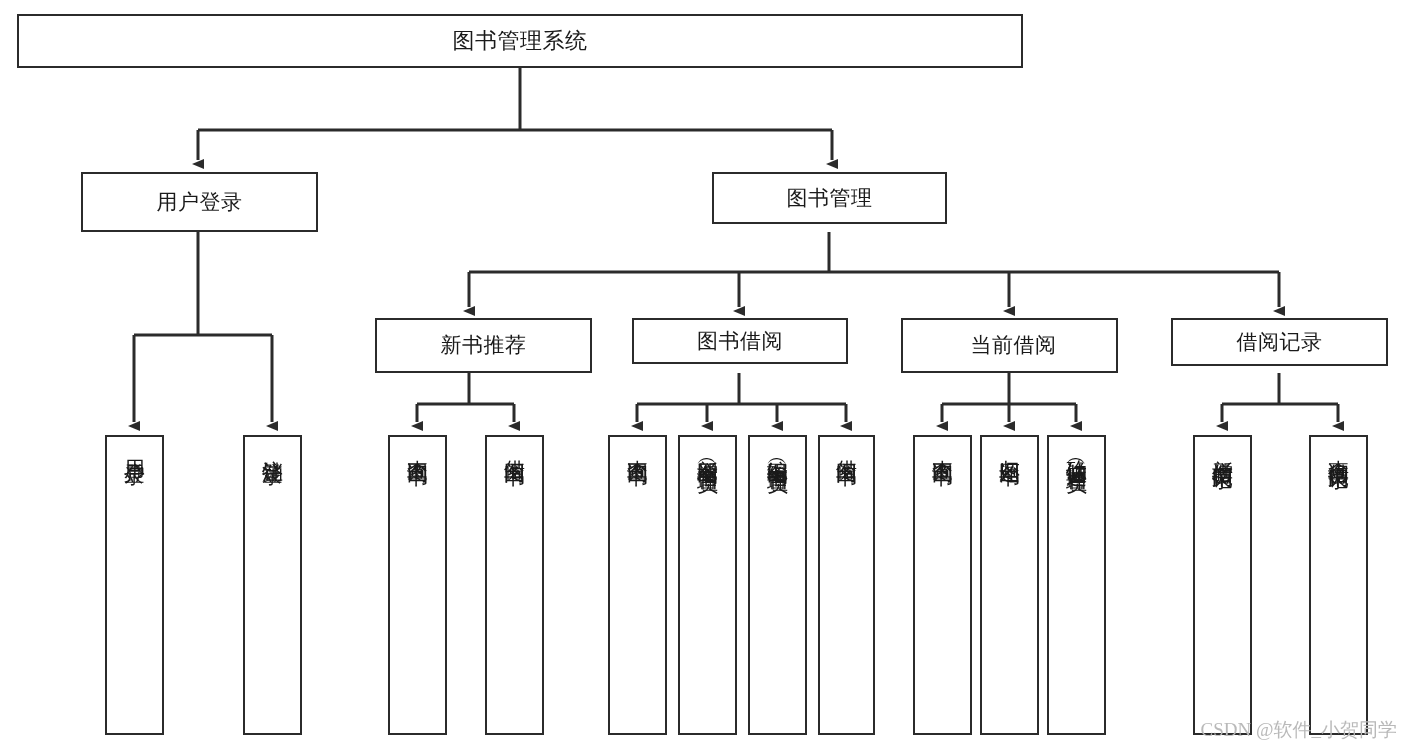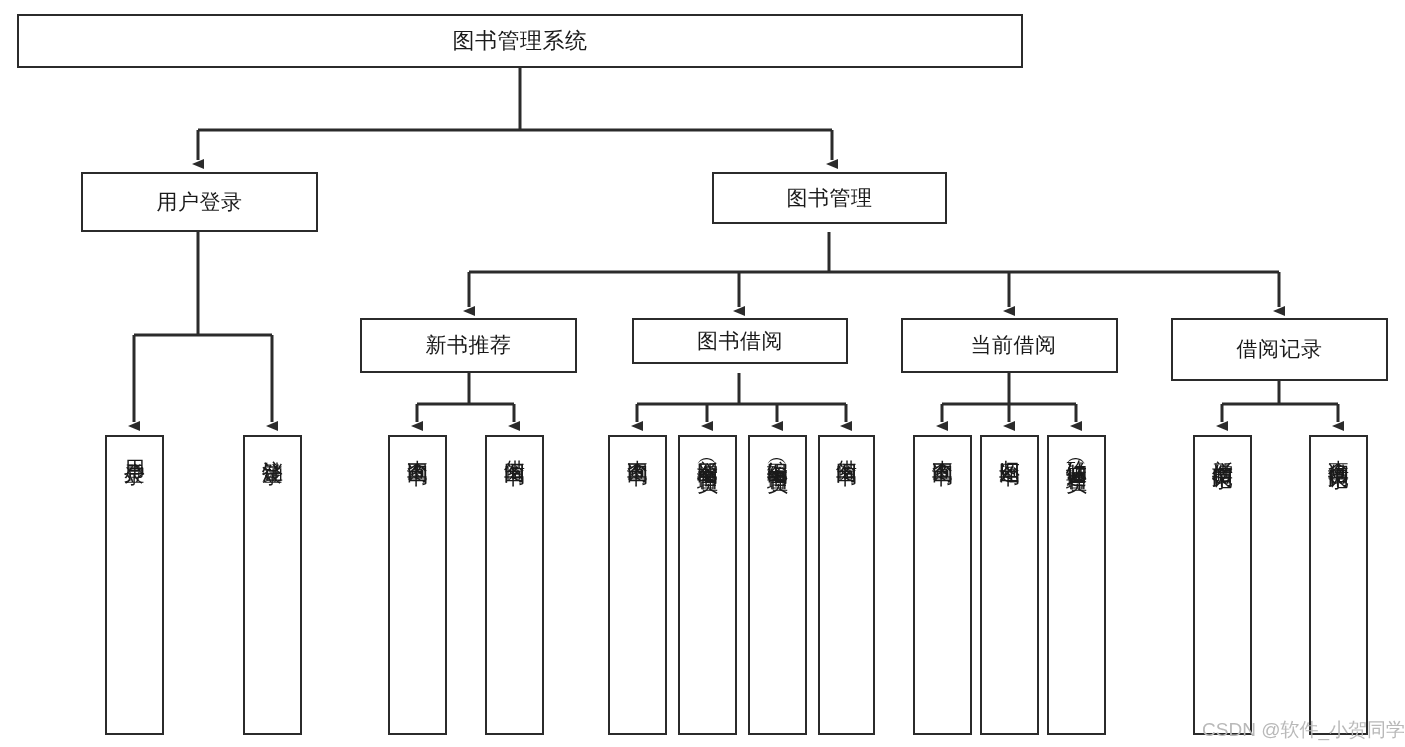--- a/index.html
+++ b/index.html
@@ -55,26 +55,26 @@
   .node.vert .node-label {
     writing-mode: vertical-rl;
     text-orientation: upright;
     font-size: 21px;
     line-height: 1.05;
     letter-spacing: 2px;
     white-space: nowrap;
   }
   #watermark {
     position: absolute;
-    right: 0;
+    right: 8px;
     bottom: 4px;
     font-size: 19px;
     color: #b9b9b9;
     white-space: nowrap;
-    font-family: Liberation Sans, sans-serif;
+    font-family: Liberation Serif, serif;
     pointer-events: none;
   }
 </style>
 </head>
 <body>
 
 <div id="canvas">
 
   <svg id="svg-layer" viewBox="0 0 1405 747" xmlns="http://www.w3.org/2000/svg">
     <defs>
@@ -130,30 +130,30 @@
     <span class="node-label">图书管理系统</span>
   </div>
 
   <div class="node horiz" style="left:81px; top:172px; width:237px; height:60px;">
     <span class="node-label">用户登录</span>
   </div>
   <div class="node horiz" style="left:712px; top:172px; width:235px; height:52px;">
     <span class="node-label">图书管理</span>
   </div>
 
-  <div class="node horiz" style="left:360px; top:318px; width:217px; height:55px;">
+  <div class="node horiz" style="left:375px; top:318px; width:217px; height:55px;">
     <span class="node-label">新书推荐</span>
   </div>
   <div class="node horiz" style="left:632px; top:318px; width:216px; height:46px;">
     <span class="node-label">图书借阅</span>
   </div>
   <div class="node horiz" style="left:901px; top:318px; width:217px; height:55px;padding-left:8px;">
     <span class="node-label">当前借阅</span>
   </div>
-  <div class="node horiz" style="left:1171px; top:318px; width:217px; height:63px;align-items:center;">
+  <div class="node horiz" style="left:1171px; top:318px; width:217px; height:48px;align-items:center;">
     <span class="node-label">借阅记录</span>
   </div>
 
   <div class="node vert" style="left:105px; top:435px; width:59px; height:300px;">
     <span class="node-label">用户登录</span>
   </div>
   <div class="node vert" style="left:243px; top:435px; width:59px; height:300px;">
     <span class="node-label">注销登录</span>
   </div>
 

